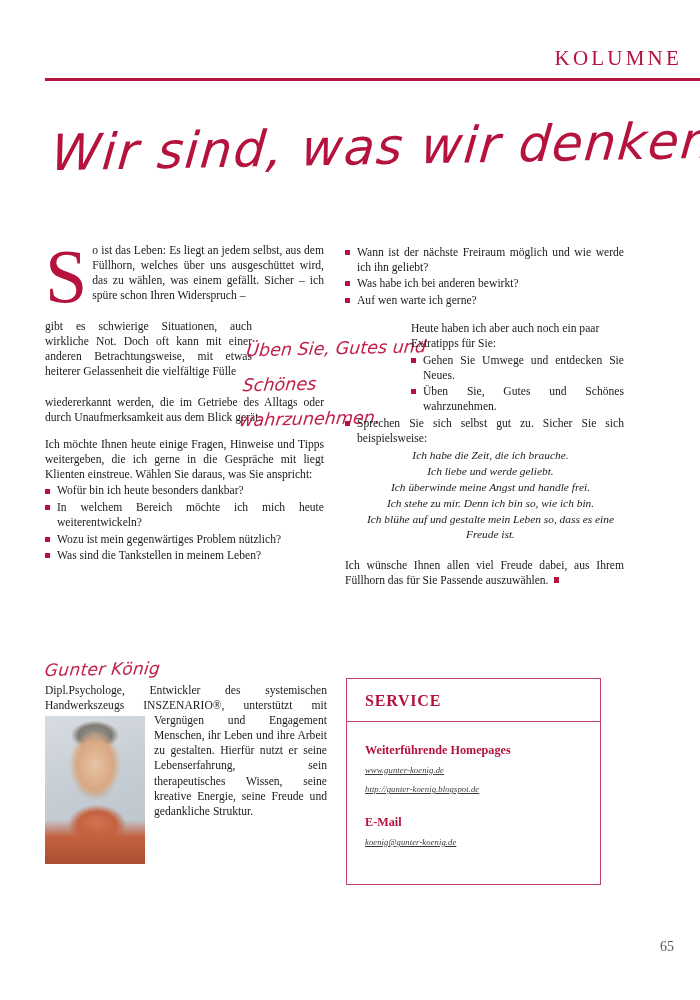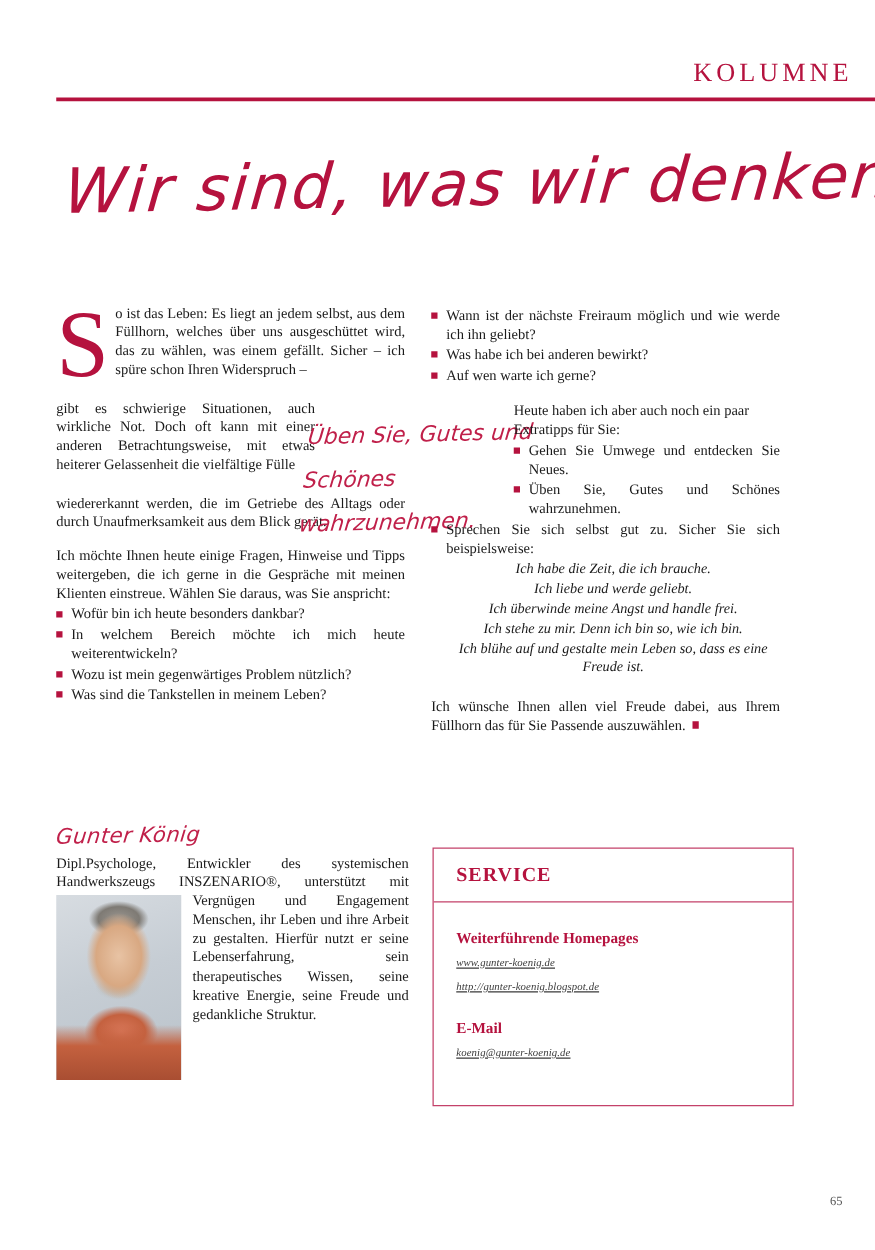--- a/index.html
+++ b/index.html
@@ -167,21 +167,21 @@
   .photo::after {
     content: "";
     position: absolute; left: 0; right: 0; bottom: 0; height: 44px;
     background: linear-gradient(180deg, rgba(200,104,66,0) 0%, #c4613f 38%, #a94e32 100%);
   }
 
   
   .service {
     position: absolute;
     left: 346px; top: 678px;
-    width: 289px; height: 207px;
+    width: 255px; height: 207px;
     border: 1.3px solid #c4416a;
     background: #fff;
   }
   .service-head {
     border-bottom: 1.3px solid #c4416a;
     padding: 13px 0 11px 18px;
     color: #b5123e;
     font-weight: bold;
     font-size: 16px;
     letter-spacing: 0.8px;
@@ -199,22 +199,22 @@
     text-decoration: underline;
     color: #3a3a3a;
     margin-bottom: 9px;
     letter-spacing: 0.1px;
   }
   .service-gap { height: 12px; }
 
   
   .pageno {
     position: absolute;
-    right: 26px; bottom: 33px;
-    font-size: 10px;
+    right: 26px; bottom: 45px;
+    font-size: 14px;
     color: #555;
   }
 </style>
 </head>
 <body>
 
 <div class="page">
 
   <div class="header">
     <div class="kolumne">KOLUMNE</div>
@@ -224,21 +224,21 @@
   <div class="title">Wir sind, was wir denken</div>
 
   <div class="col col-left">
     <div class="dropcap-para">
       <span class="dropcap">S</span>
       <span>o ist das Leben: Es liegt an jedem selbst, aus dem Füllhorn, welches über uns ausgeschüttet wird, das zu wählen, was einem gefällt.   Sicher – ich spüre schon Ihren Widerspruch –</span>
     </div>
     <p class="narrow-block" style="margin-top:0">gibt es schwierige Situationen, auch wirkliche Not. Doch oft kann mit einer anderen Betrachtungsweise, mit etwas heiterer Gelassenheit die vielfältige Fülle</p>
     <p style="margin-top:16px">wiedererkannt werden, die im Getriebe des Alltags oder durch Unaufmerksamkeit aus dem Blick gerät.</p>
 
-    <p>Ich möchte Ihnen heute einige Fragen, Hinweise und Tipps weitergeben, die ich gerne in die Gespräche mit meinen Klienten einstreue. Wählen Sie daraus, was Sie anspricht:</p>
+    <p>Ich möchte Ihnen heute einige Fragen, Hinweise und Tipps weitergeben, die ich gerne in die Gespräche mit liegt Klienten einstreue. Wählen Sie daraus, was Sie anspricht:</p>
 
     <ul>
       <li>Wofür bin ich heute besonders dankbar?</li>
       <li>In welchem Bereich möchte ich mich heute weiterentwickeln?</li>
       <li>Wozu ist mein gegenwärtiges Problem nützlich?</li>
       <li>Was sind die Tankstellen in meinem Leben?</li>
     </ul>
   </div>
 
   <div class="pullquote">

